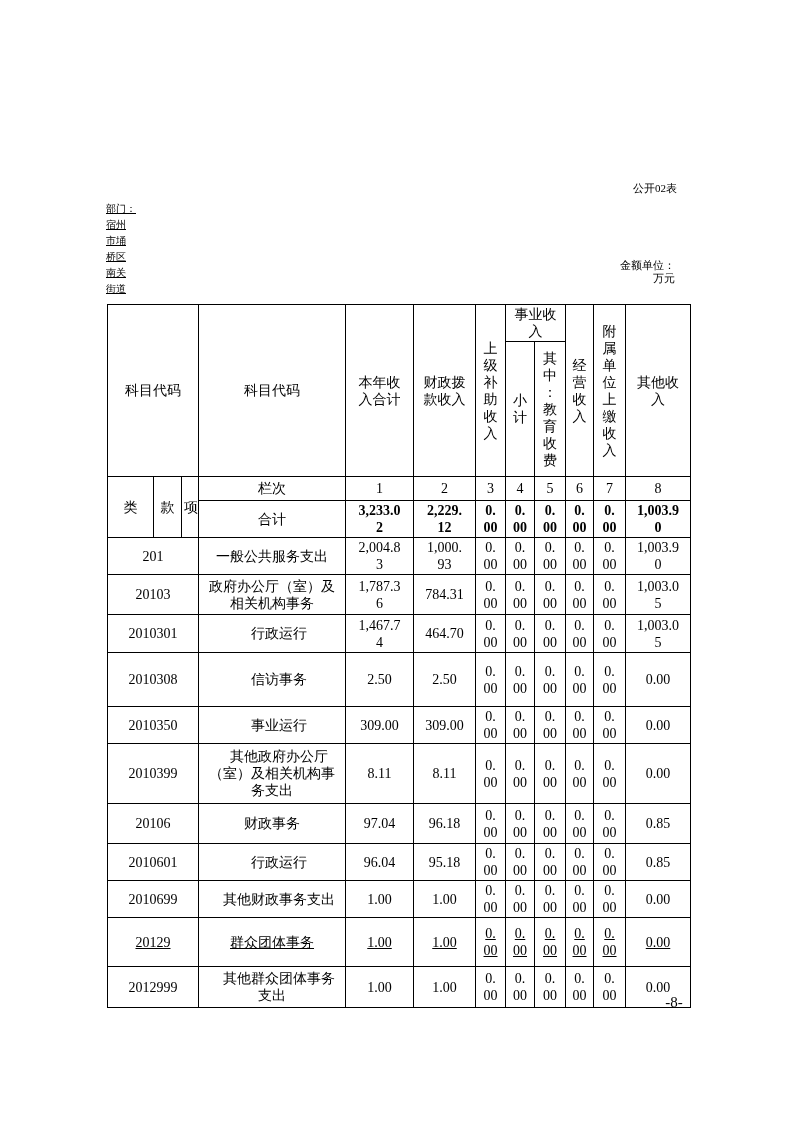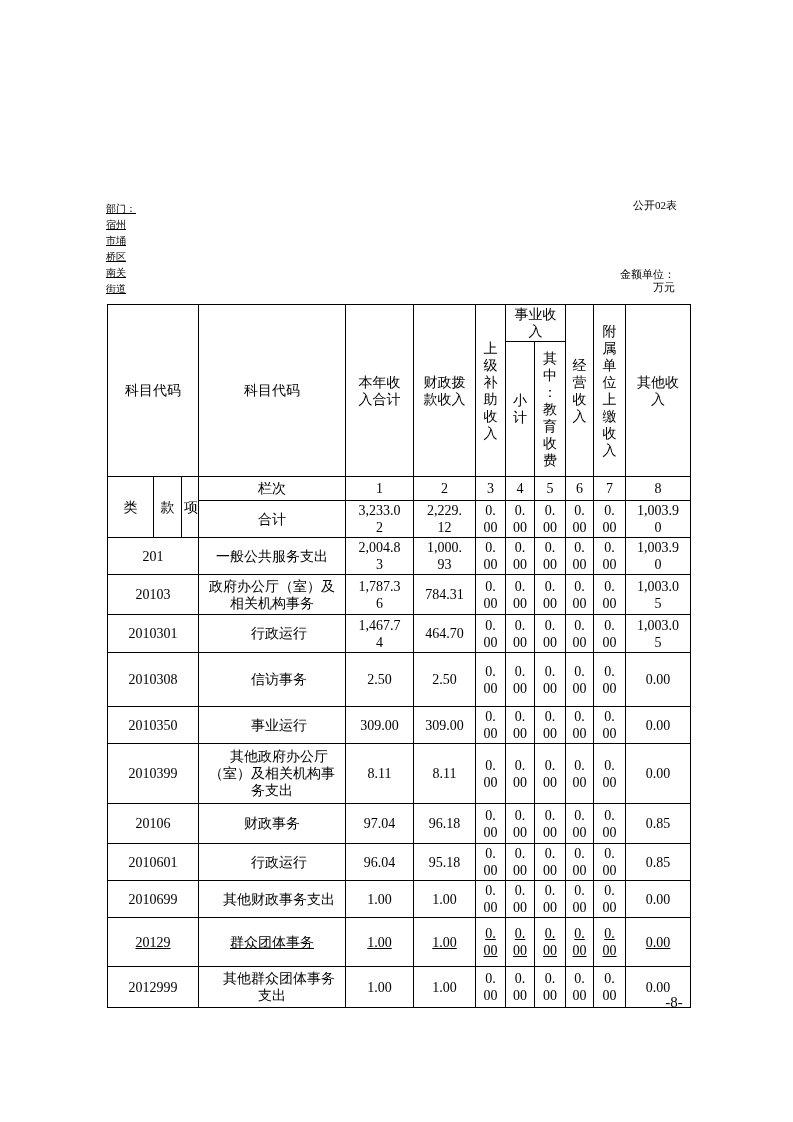--- a/index.html
+++ b/index.html
@@ -7,28 +7,28 @@
     position:relative;width:793px;height:1122px;margin:0 auto;
     background:#ffffff;color:#000;
     font-family:"Liberation Serif","DejaVu Serif",serif;
   }
   .doc-title{
     position:absolute;top:146px;left:0;width:100%;box-sizing:border-box;
     padding-left:76px;text-align:center;
     font-size:21px;font-weight:bold;letter-spacing:4px;
   }
   .table-code{
-    position:absolute;top:181px;right:116px;font-size:11px;margin-top:17px;
+    position:absolute;top:181px;right:116px;font-size:11px;
   }
   .dept{
     position:absolute;top:201px;left:106px;
     font-size:10px;line-height:16px;white-space:pre-line;text-decoration:underline;
   }
   .unit{
-    position:absolute;top:268px;right:118px;text-align:right;
+    position:absolute;top:259px;right:118px;text-align:right;
     font-size:11px;line-height:13px;white-space:pre-line;
   }
   table.rev{
     position:absolute;top:304px;left:107px;width:583px;
     border-collapse:collapse;table-layout:fixed;
   }
   table.rev td{
     border:1px solid #000;
     text-align:center;vertical-align:middle;
     font-size:14px;line-height:17px;
@@ -38,21 +38,21 @@
   }
   td.hdr{font-size:15px;}
   td.code{text-align:left;padding-left:5px;}
   td.name{text-align:left;padding-left:6px;font-size:15px;}
   td.vw{text-align:right;padding-right:4px;}
   td.vn{text-align:center;}
   tr.h1a{height:34px;}
   tr.h1b{height:135px;}
   tr.lanci{height:24px;}
   tr.total{height:36px;}
-  tr.total td.val{font-weight:normal;}
+  tr.total td.val{font-weight:bold;}
   .page-num{
     position:absolute;top:994px;left:652px;width:44px;text-align:center;
     font-size:15px;
   }
 </style>
 </head>
 <body>
 
 <div class="page">
 

